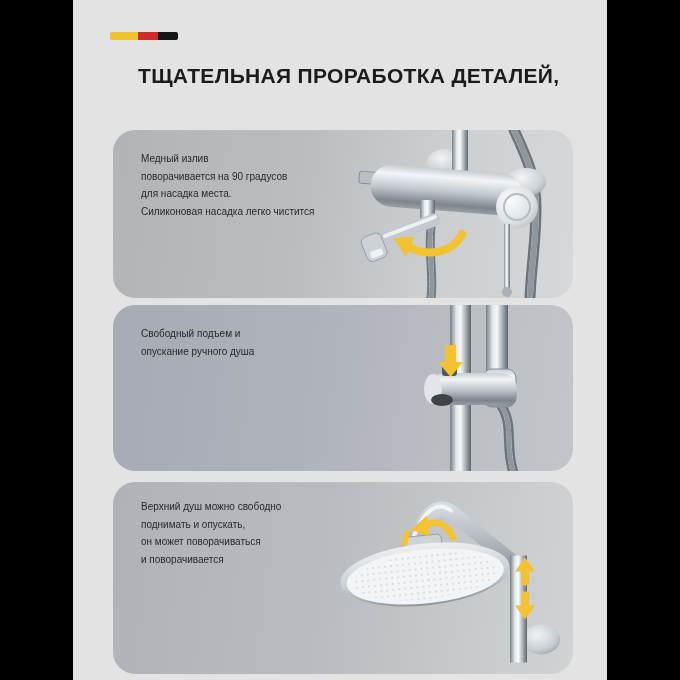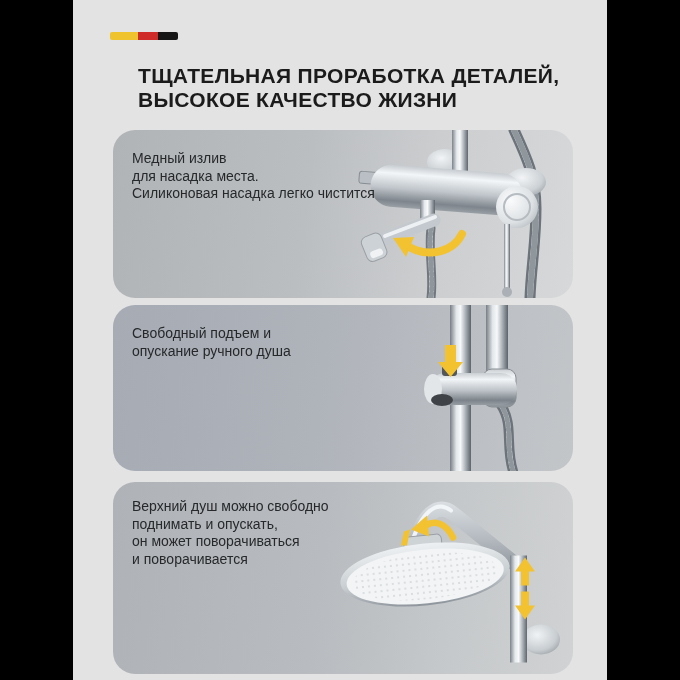--- a/index.html
+++ b/index.html
@@ -18,42 +18,41 @@
 
   .title{position:absolute;left:54px;top:53px;margin:11px;font-size:21px;line-height:24px;
          font-weight:bold;color:#1b1b1b;letter-spacing:.3px;}
   .title span{display:block;}
 
   .panel{position:absolute;left:40px;width:460px;border-radius:22px;overflow:hidden;}
   .p1{top:130px;height:168px;background:linear-gradient(97deg,#b1b4b7 0%,#bbbec1 42%,#cbcdcf 68%,#d7d8d9 100%);}
   .p2{top:305px;height:166px;background:linear-gradient(97deg,#a6abb4 0%,#afb3ba 45%,#babdc2 72%,#c3c6c9 100%);}
   .p3{top:482px;height:192px;background:linear-gradient(97deg,#afb2b7 0%,#b8bbbf 45%,#c5c8ca 72%,#d0d2d3 100%);}
   .art{position:absolute;left:0;top:0;width:100%;height:100%;display:block;}
-  .ptext{position:absolute;left:19px;font-size:14px;line-height:17.5px;color:#26282a;}
+  .ptext{position:absolute;left:28px;font-size:10px;line-height:17.5px;color:#26282a;}
   .p1 .ptext{top:20px;}
   .p2 .ptext{top:20px;}
   .p3 .ptext{top:16px;}
 </style>
 </head>
 <body>
 
 <div class="stage">
   <div class="bar left"></div>
 
   <div class="canvas">
 
     <div class="flag">
       <span class="fy"></span>
       <span class="fr"></span>
       <span class="fb"></span>
     </div>
 
     <h1 class="title">
       <span>ТЩАТЕЛЬНАЯ ПРОРАБОТКА ДЕТАЛЕЙ,</span>
-      <span>ВЫСОКОЕ КАЧЕСТВО ЖИЗНИ</span>
     </h1>
 
     <section class="panel p1">
       <svg class="art" viewBox="0 0 460 168">
         <defs>
           <linearGradient id="pv1" x1="0" y1="0" x2="1" y2="0">
             <stop offset="0" stop-color="#7b828a"></stop>
               <stop offset=".3" stop-color="#e6eaed"></stop>
             <stop offset=".5" stop-color="#f7f9fa"></stop>
               <stop offset=".75" stop-color="#a9b0b6"></stop>
@@ -116,20 +115,21 @@
         <circle cx="394" cy="162" r="5" fill="#aab0b6"></circle>
 
         <g>
           <path d="M349 104 C340 122 316 128 296 117" stroke="#f2c230" stroke-width="8" fill="none" stroke-linecap="round"></path>
           <polygon points="280,108 301,107 293,127" fill="#f2c230"></polygon>
         </g>
       </svg>
 
       <div class="ptext">
         <div>Медный излив</div>
+        <div>поворачивается на 90 градусов</div>
         <div>для насадка места.</div>
         <div>Силиконовая насадка легко чистится</div>
       </div>
     </section>
 
     <section class="panel p2">
       <svg class="art" viewBox="0 0 460 166">
         <defs>
           <linearGradient id="pv2" x1="0" y1="0" x2="1" y2="0">
             <stop offset="0" stop-color="#767d84"></stop>

